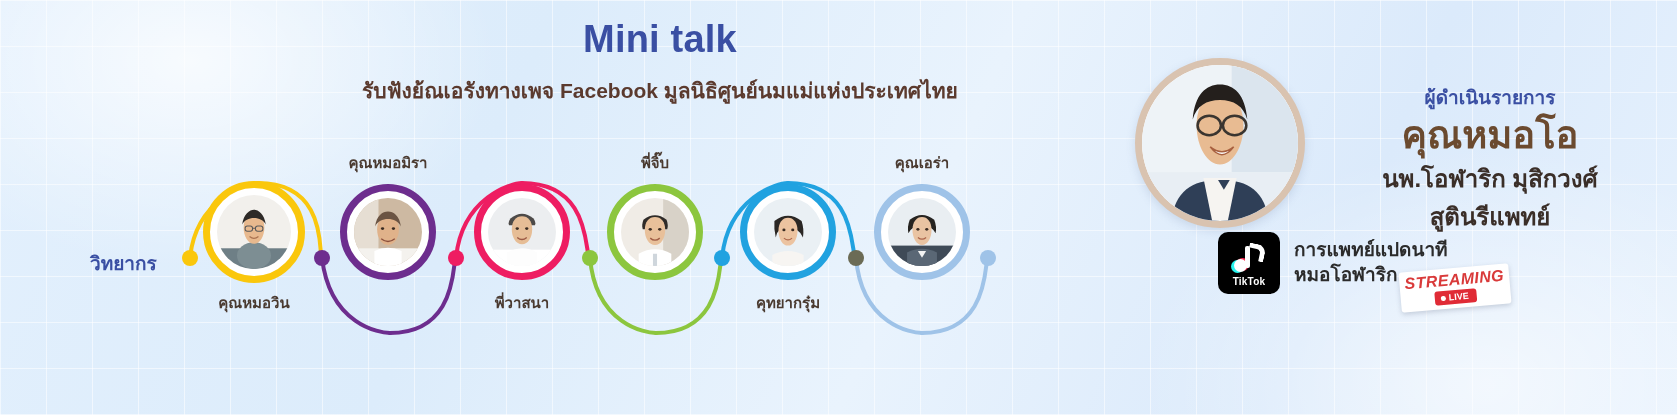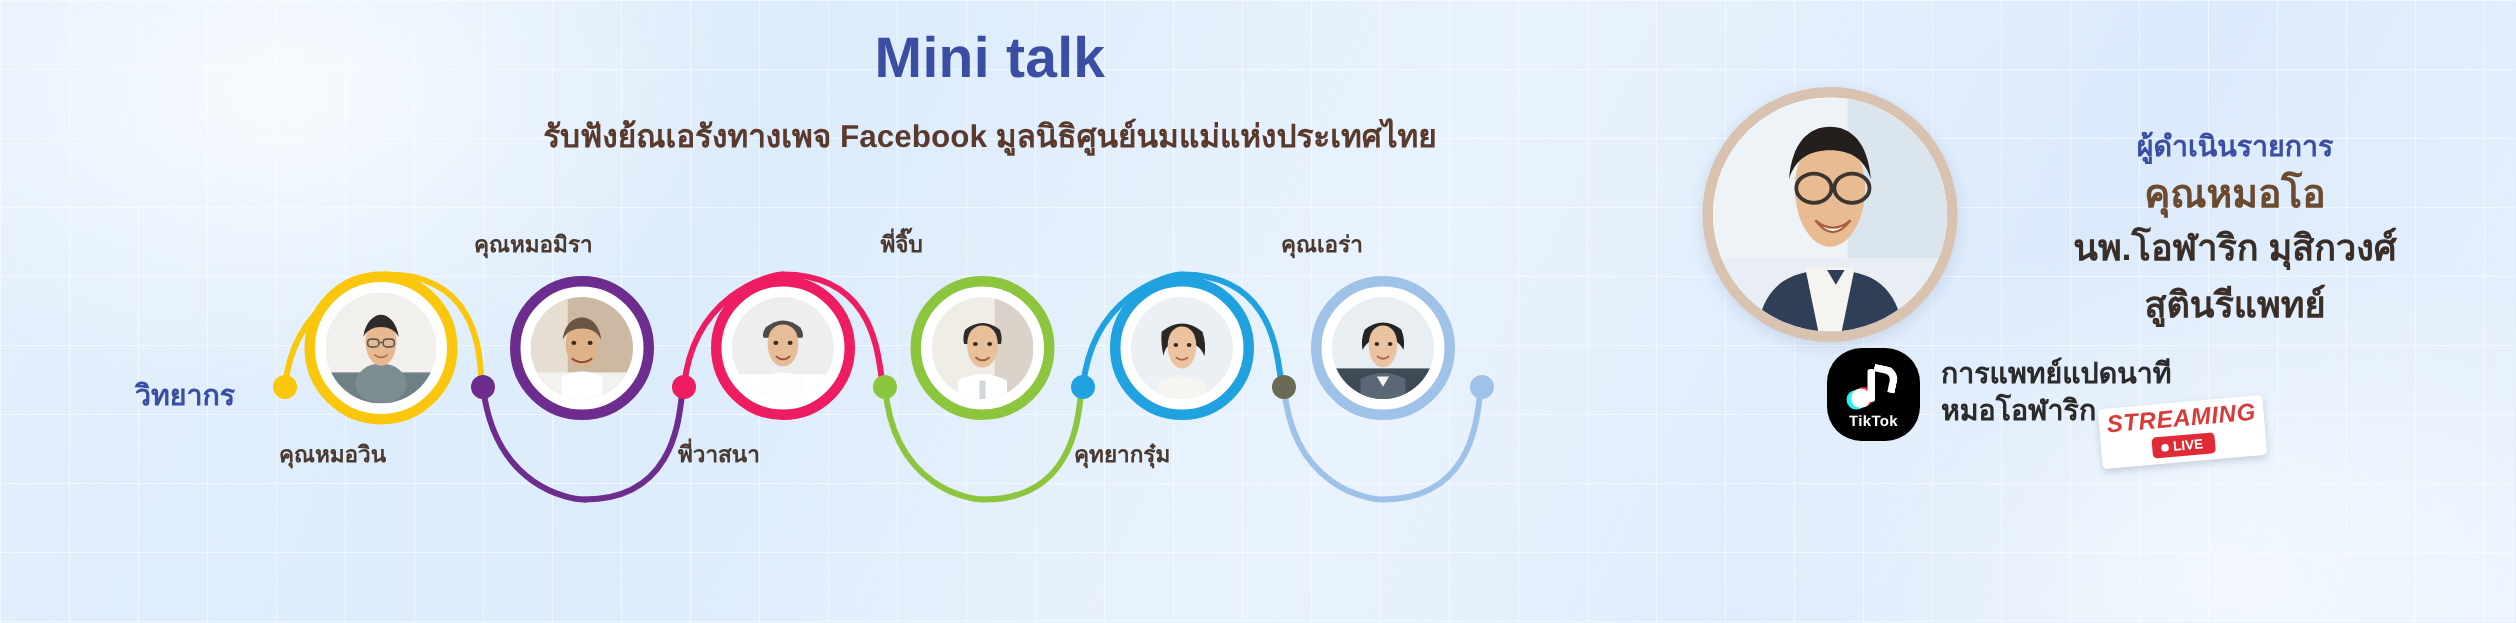--- a/index.html
+++ b/index.html
@@ -46,39 +46,39 @@
     position:absolute;border-radius:50%;box-sizing:border-box;
     background:#ffffff;overflow:hidden;
   }
   .ring .inner{
     position:absolute;inset:7px;border-radius:50%;overflow:hidden;
     box-shadow:inset 0 0 0 2px rgba(255,255,255,.95);
   }
   .photo{width:100%;height:100%;display:block;}
   .nm{
     position:absolute;font-size:15px;font-weight:bold;color:#4a3a30;
-    white-space:nowrap;
+    white-space:nowrap;text-align:center;
   }
 
   
   .host{position:absolute;left:1125px;top:52px;width:540px;height:185px;}
   .host-photo{
     position:absolute;left:10px;top:6px;width:170px;height:170px;border-radius:50%;
     box-sizing:border-box;border:7px solid #d9c3b0;background:#fff;overflow:hidden;
     box-shadow:0 3px 10px rgba(90,110,150,.18);
   }
   .host-txt{position:absolute;left:200px;top:30px;width:330px;text-align:center;}
   .host-txt .role{font-size:19px;font-weight:bold;color:#3a4fa3;}
-  .host-txt .nick{font-size:26px;font-weight:bold;color:#6b4a2f;margin-top:3px;line-height:1.1;}
+  .host-txt .nick{font-size:38px;font-weight:bold;color:#6b4a2f;margin-top:3px;line-height:1.1;}
   .host-txt .real{font-size:24px;font-weight:bold;color:#3a2e28;margin-top:6px;line-height:1.35;}
 
   
   .tt{position:absolute;left:1218px;top:232px;display:flex;align-items:center;gap:14px;}
   .tt-logo{
-    position:relative;width:62px;height:62px;border-radius:23px;background:#000;
+    position:relative;width:62px;height:62px;border-radius:10px;background:#000;
     display:flex;align-items:center;justify-content:center;flex-direction:column;
   }
   .tt-note{position:relative;width:34px;height:32px;margin-top:3px;}
   .tt-note span{position:absolute;display:block;}
   .tt-note .c{width:13px;height:13px;border-radius:50%;left:2px;top:16px;background:#fff;}
   .tt-note .cy{width:13px;height:13px;border-radius:50%;left:-1px;top:17px;background:#25f4ee;}
   .tt-note .pk{width:13px;height:13px;border-radius:50%;left:4px;top:15px;background:#fe2c55;}
   .tt-note .stem{width:5px;height:22px;left:13px;top:3px;background:#fff;border-radius:2px;}
   .tt-note .hook{
     width:12px;height:12px;left:16px;top:1px;border-top:5px solid #fff;

